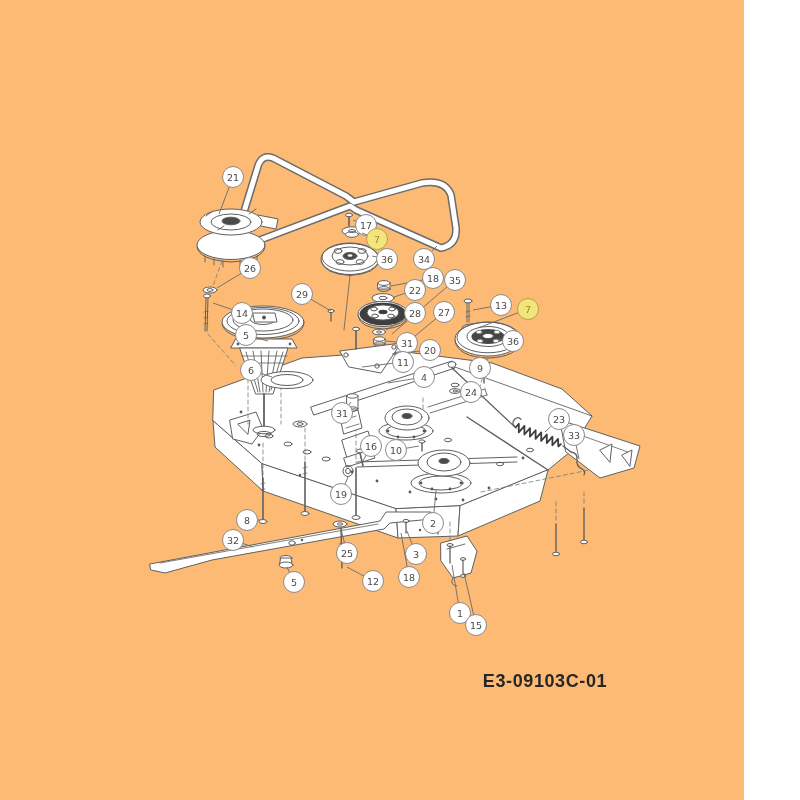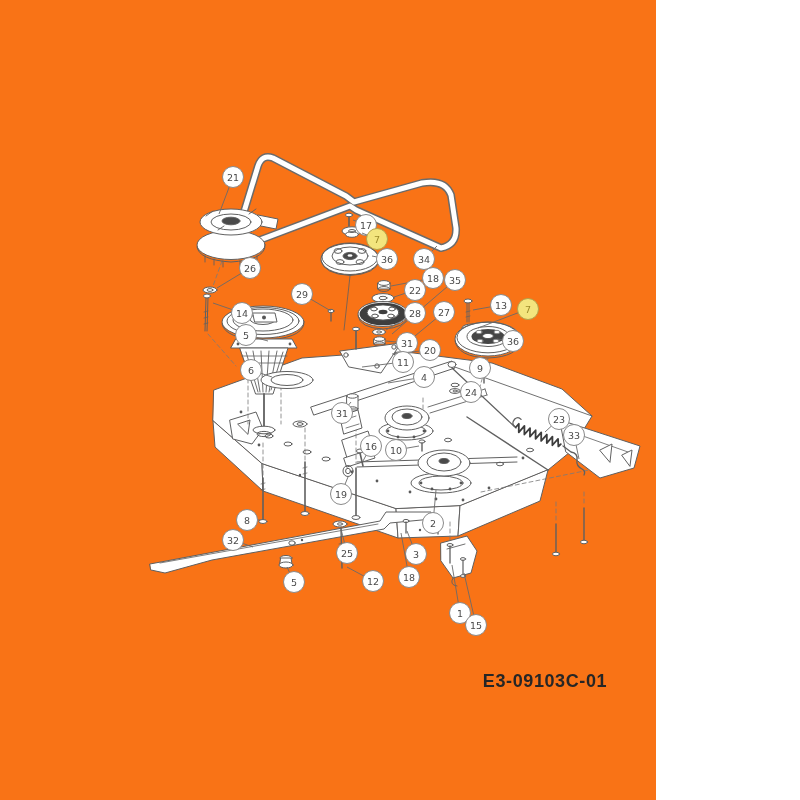--- a/index.html
+++ b/index.html
@@ -1,16 +1,16 @@
 <!DOCTYPE html>
 <html><head>
 <meta charset="utf-8">
 <style>
   html,body{margin:0;padding:0;background:#ffffff;}
-  #page{width:656px;height:800px;position:relative;background:#f97316;overflow:hidden;}
+  #page{width:744px;height:800px;position:relative;background:#fdba74;overflow:hidden;}
   svg{display:block;}
   #callout-layer text{
     font-family:"DejaVu Sans",sans-serif;
     font-size:9.5px;
     text-anchor:middle;
   }
   #diagram-code{
     font-family:"Liberation Sans",sans-serif;
     font-size:18px;
     font-weight:bold;

